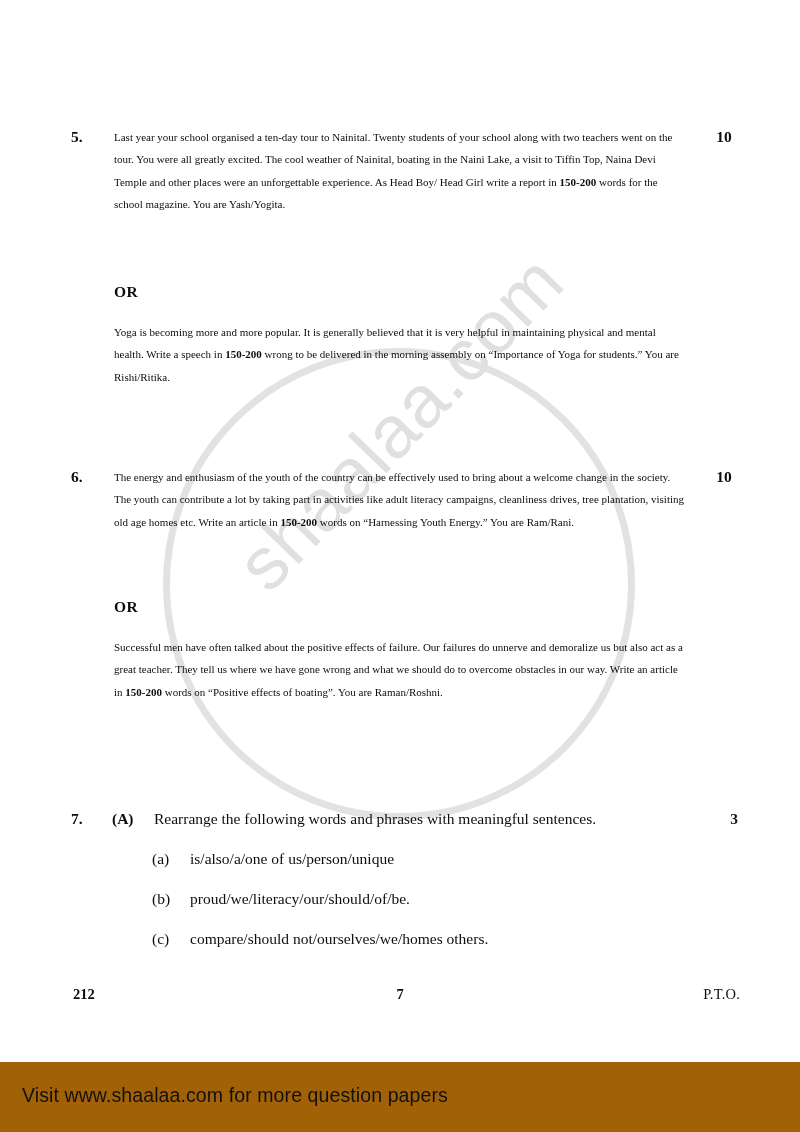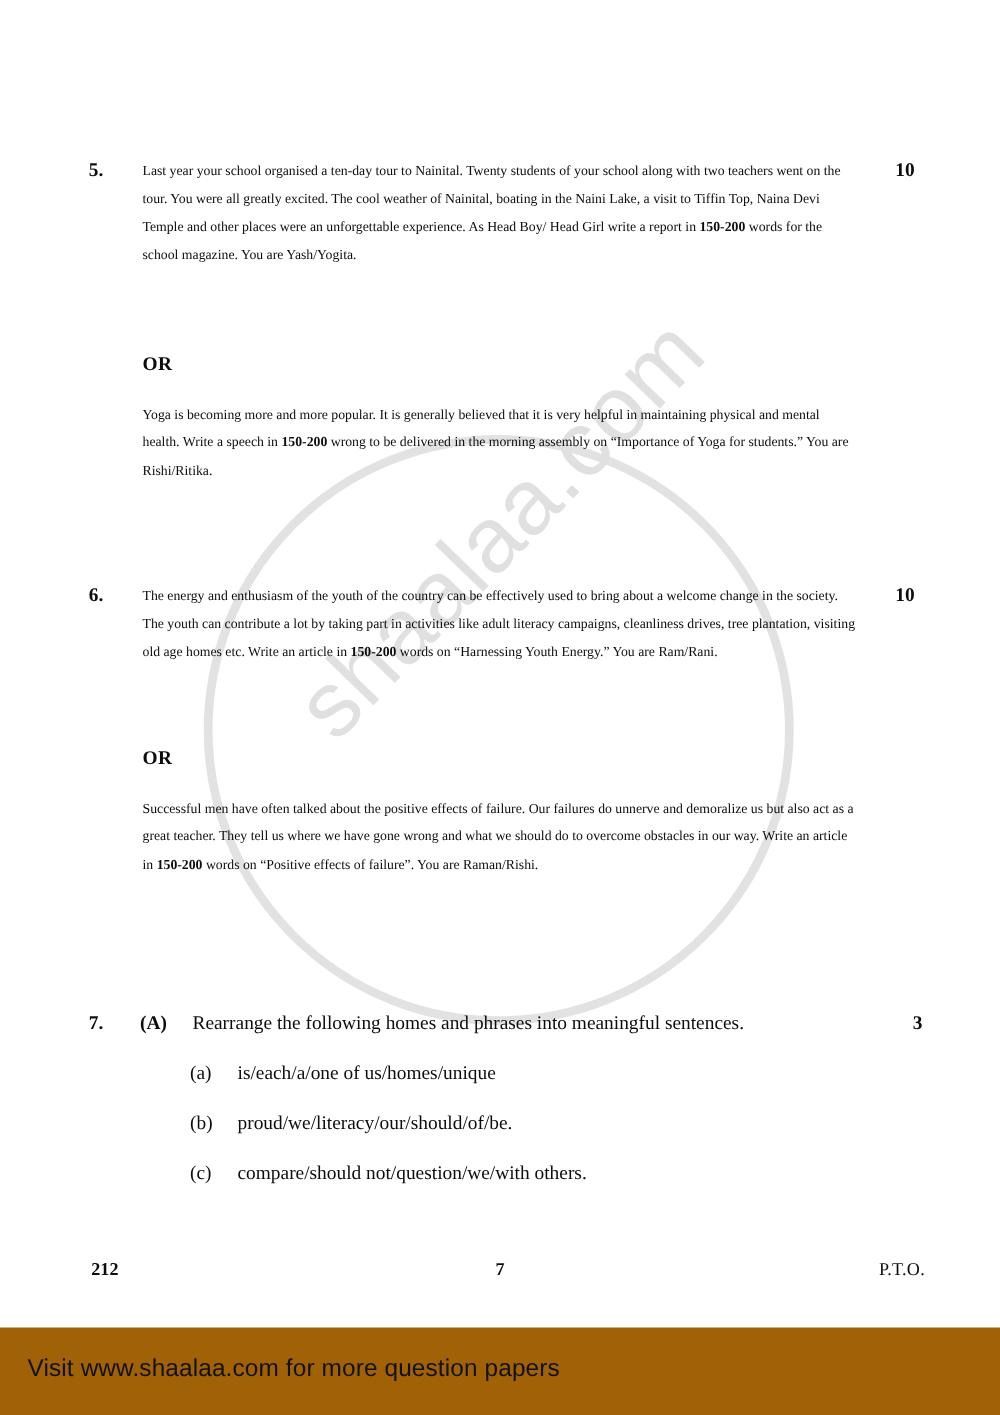--- a/index.html
+++ b/index.html
@@ -165,21 +165,20 @@
   }
 
   
   #page-footer {
     position: absolute;
     left: 0;
     top: 986px;
     width: 700px;
     height: 26px;
     z-index: 2;
-    margin-top: 22px;
   }
   .footer-left {
     position: absolute;
     left: 73px; top: 0;
     font-weight: bold;
     font-size: 14.5px;
   }
   .footer-center {
     position: absolute;
     left: 0; top: 0;
@@ -251,44 +250,44 @@
       <div class="qmarks m10">10</div>
       <div class="qbody">
         <p class="para"><span>The energy and enthusiasm of the youth of the country can be effectively used to bring about a welcome change in the society.  The youth can contribute a lot by taking part in activities like adult literacy campaigns, cleanliness drives, tree plantation, visiting old age homes etc.  Write an article in </span><b>150-200</b><span> words on “Harnessing Youth Energy.”  You are Ram/Rani.</span></p>
       </div>
     </div>
 
     <div class="or-label" style="top:598px;">OR</div>
 
     <div class="qblock" style="top:636px;">
       <div class="qbody">
-        <p class="para"><span>Successful men have often talked about the positive effects of failure.  Our failures do unnerve and demoralize us but also act as a great teacher.  They tell us where we have gone wrong and what we should do to overcome obstacles in our way.  Write an  article in </span><b>150-200</b><span> words on “Positive effects of failure”. You are Raman/Rishi.</span></p>
+        <p class="para"><span>Successful men have often talked about the positive effects of failure.  Our failures do unnerve and demoralize us but also act as a great teacher.  They tell us where we have gone wrong and what we should do to overcome obstacles in our way.  Write an  article in </span><b>150-200</b><span> words on “Positive effects of boating”. You are Raman/Roshni.</span></p>
       </div>
     </div>
 
     <div class="qblock" style="top:808px;">
       <div class="qnum">7.</div>
       <div class="q7-label">(A)</div>
-      <div class="q7-stem">Rearrange the following homes and phrases into meaningful sentences.</div>
+      <div class="q7-stem">Rearrange the following words and phrases with meaningful sentences.</div>
       <div class="qmarks m3">3</div>
     </div>
 
     <div class="subitem" style="top:848px;">
       <span class="sub-marker">(a)</span>
-      <span class="sub-text">is/each/a/one of us/homes/unique</span>
+      <span class="sub-text">is/also/a/one of us/person/unique</span>
     </div>
 
     <div class="subitem" style="top:888px;">
       <span class="sub-marker">(b)</span>
       <span class="sub-text">proud/we/literacy/our/should/of/be.</span>
     </div>
 
     <div class="subitem" style="top:928px;">
       <span class="sub-marker">(c)</span>
-      <span class="sub-text">compare/should not/question/we/with others.</span>
+      <span class="sub-text">compare/should not/ourselves/we/homes others.</span>
     </div>
 
   </div>
 
   <div id="page-footer">
     <div class="footer-left">212</div>
     <div class="footer-center">7</div>
     <div class="footer-right">P.T.O.</div>
   </div>
 

